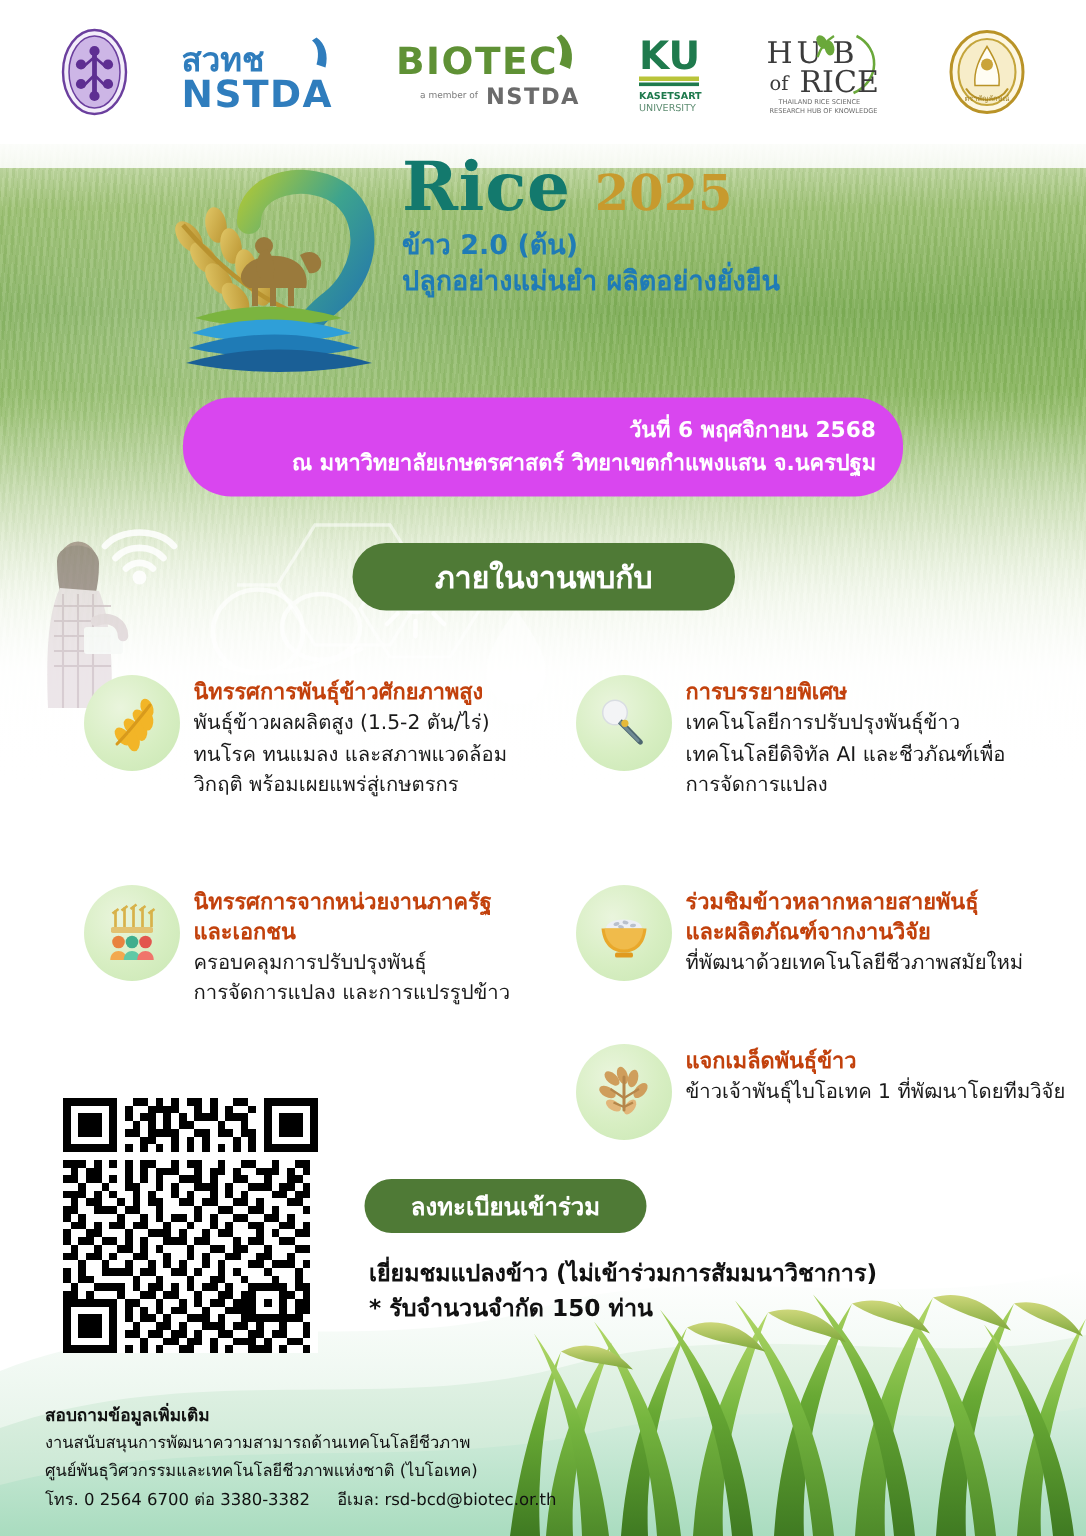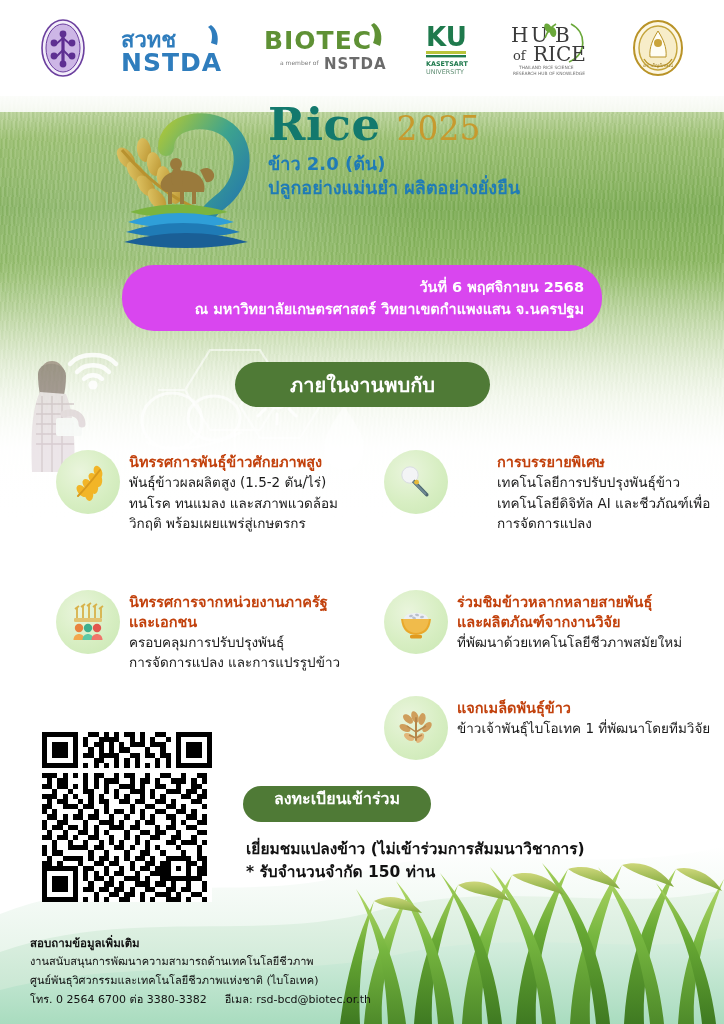--- a/index.html
+++ b/index.html
@@ -81,21 +81,21 @@
   }
   .title-logo{ width:160px; height:150px; flex:0 0 160px; margin-top:8px; }
   .title-text{ margin-left:4px; padding-top:4px; }
   .t-line1{ display:flex; align-items:baseline; }
   .t-rice{
     font-family:"DejaVu Serif","Liberation Serif",serif;
     font-size:45px; font-weight:700; color:#13796d; letter-spacing:.5px; line-height:1;
   }
   .t-year{
     font-family:"DejaVu Serif","Liberation Serif",serif;
-    font-size:33px; font-weight:400; color:#c79a2e; margin-left:16px; line-height:1;
+    font-size:33px; font-weight:700; color:#c79a2e; margin-left:16px; line-height:1;
   }
   .t-fieldday{
     font-family:"DejaVu Serif","Liberation Serif",serif;
     font-size:45px; font-weight:700; color:#13796d; line-height:1.08; margin-top:2px;
   }
   .t-th1{ font-size:18px; font-weight:700; color:#1f7bb6; margin-top:6px; line-height:1.25; }
   .t-th2{ font-size:18px; font-weight:700; color:#1f7bb6; line-height:1.3; }
 
   
   .date-banner{
@@ -124,33 +124,33 @@
     flex:0 0 64px; width:64px; height:64px; border-radius:50%;
     background:radial-gradient(circle at 38% 34%, #eaf5dd 0%, #d7eec2 55%, #c9e7b3 100%);
     display:flex; align-items:center; justify-content:center; margin-right:9px;
   }
   .feat-body{ padding-top:2px; }
   .feat-title{ font-size:14.5px; font-weight:700; color:#c2410c; line-height:1.38; }
   .feat-desc{ font-size:13.5px; color:#1a1a1a; line-height:1.45; margin-top:1px; }
 
   .f-left-1{ margin-top:8px; }
   .f-left-2{ margin-top:56px; }
-  .f-right-1{ margin-top:8px;gap:40px; }
+  .f-right-1{ margin-top:8px; }
   .f-right-2{ margin-top:56px; }
   .f-right-3{ margin-top:42px; }
 
   
   .qr-wrap{ position:absolute; left:42px; top:732px; width:170px; height:170px; z-index:9; }
   .qr-wrap svg{ display:block; width:170px; height:170px; }
 
   
   .pill-register{
     position:absolute; left:243px; top:786px; width:188px; height:36px; z-index:9;
     background:#4f7a36; border-radius:18px;
-    display:flex; justify-content:center;
+    display:flex; align-items:center; justify-content:center;
     color:#fff; font-size:16px; font-weight:700;
   }
   .notes{ position:absolute; left:246px; top:838px; width:420px; z-index:9; }
   .notes .n1{ font-size:15.5px; font-weight:700; color:#111; line-height:1.5; }
   .notes .n2{ font-size:15.5px; font-weight:700; color:#111; line-height:1.5; }
 
   
   .footer{ position:absolute; left:30px; bottom:14px; width:440px; z-index:10; }
   .footer .ft{ font-size:11.5px; font-weight:700; color:#111; line-height:1.72; }
   .footer .fl{ font-size:11px; color:#111; line-height:1.72; white-space:nowrap; }

